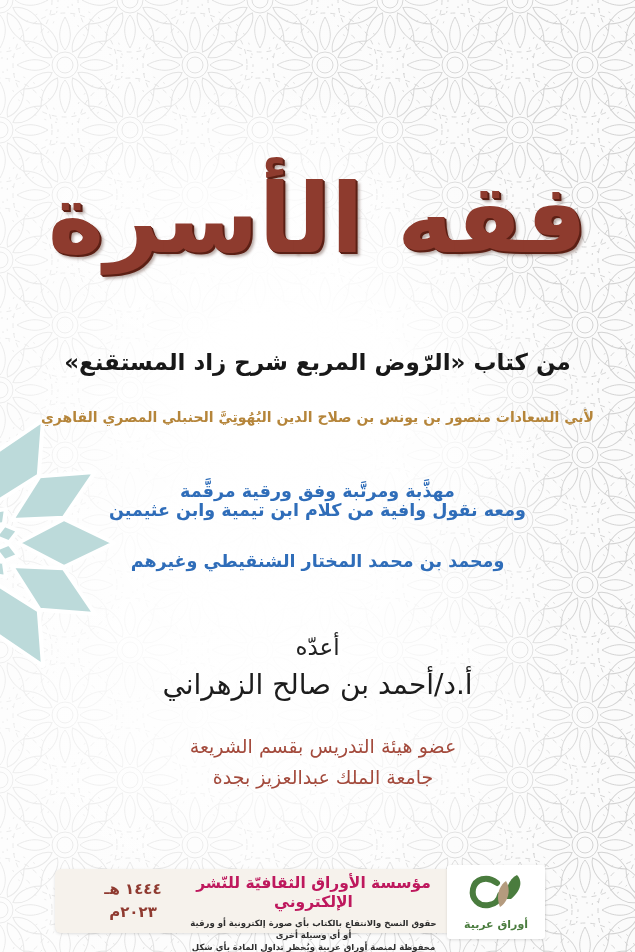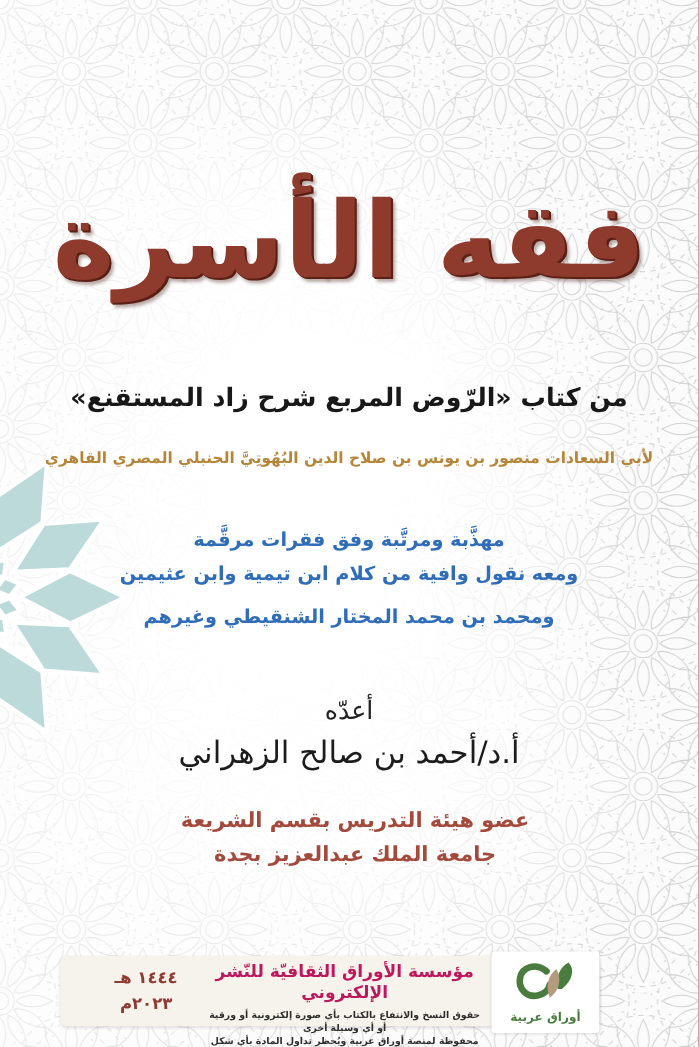--- a/index.html
+++ b/index.html
@@ -31,25 +31,25 @@
     font-size:96px;font-weight:bold;line-height:1.4;
     color:var(--title-red,#8e3b2e);
     text-shadow:1px 1px 0 #5c2015, 2px 2px 0 #5c2015, 4px 4px 3px rgba(60,20,10,.35);
     letter-spacing:-2px;
   }
   .book-source{top:349px;font-size:23px;font-weight:bold;color:#181818;}
   .orig-author{top:409px;font-size:14px;font-weight:bold;color:var(--gold-brown,#b5853a);}
   .orig-date{top:443px;font-size:14px;font-weight:bold;color:var(--gold-brown,#b5853a);}
   .feature{font-size:17.5px;font-weight:bold;color:var(--blue,#2f6db9);}
   .feature-1{top:481px;}
-  .feature-2{top:512px;}
+  .feature-2{top:500px;}
   .feature-3{top:551px;}
   .prepared-label{top:634px;font-size:23px;color:#222;}
   .preparer-name{top:668px;font-size:28px;color:#1c1c1c;text-align:center;}
-  .fac{font-size:19px;font-weight:bold;color:var(--brick-red,#a34a3c);padding-left:11px;}
+  .fac{font-size:19px;font-weight:normal;color:var(--brick-red,#a34a3c);padding-left:11px;}
   .fac-1{top:735px;}
   .fac-2{top:766px;}
 
   .footer-bar{
     position:absolute;z-index:4;
     left:55px;top:869px;width:490px;height:64px;
     background:var(--bar-bg,#f6f2ec);
     border-radius:6px;
     box-shadow:0 1px 3px rgba(0,0,0,.12);
   }
@@ -144,21 +144,21 @@
     </g>
   </svg>
 
   <div class="content">
     <div class="line main-title">فقه الأسرة</div>
 
     <div class="line book-source">من كتاب «الرّوض المربع شرح زاد المستقنع»</div>
 
     <div class="line orig-author">لأبي السعادات منصور بن يونس بن صلاح الدين البُهُوتِيَّ الحنبلي المصري القاهري</div>
 
-    <div class="line feature feature-1">مهذَّبة ومرتَّبة وفق فقرات مرقَّمة</div>
+    <div class="line feature feature-1">مهذَّبة ومرتَّبة وفق ورقية مرقَّمة</div>
     <div class="line feature feature-2">ومعه نقول وافية من كلام ابن تيمية وابن عثيمين</div>
     <div class="line feature feature-3">ومحمد بن محمد المختار الشنقيطي وغيرهم</div>
 
     <div class="line prepared-label">أعدّه</div>
     <div class="line preparer-name">أ.د/أحمد بن صالح الزهراني</div>
 
     <div class="line fac fac-1">عضو هيئة التدريس بقسم الشريعة</div>
     <div class="line fac fac-2">جامعة الملك عبدالعزيز بجدة</div>
   </div>
 

